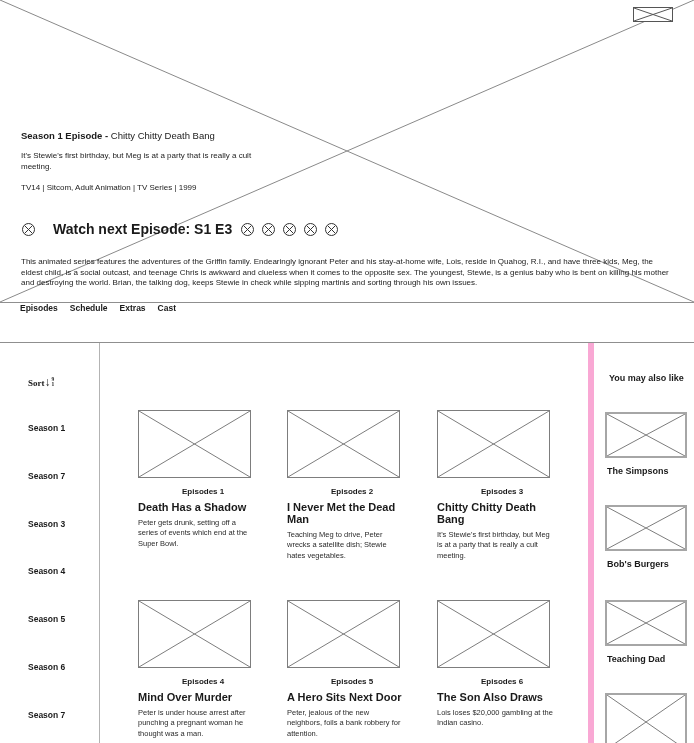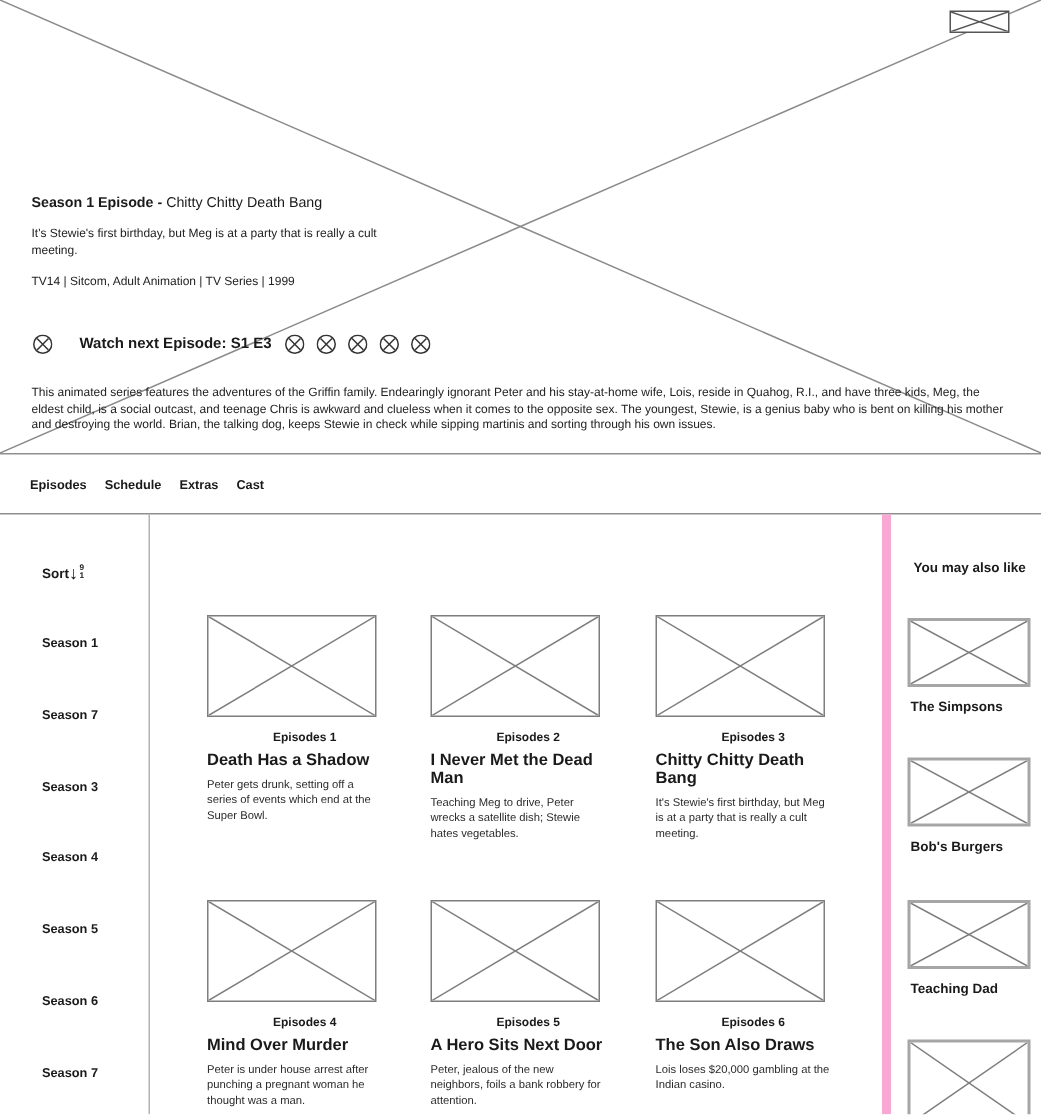--- a/index.html
+++ b/index.html
@@ -13,35 +13,35 @@
   .brand-box { position:absolute; left:633px; top:7px; width:40px; height:15px; border:1px solid #555; background:#fff; }
   .brand-box svg { position:absolute; inset:0; width:100%; height:100%; }
 
   .hero-title { position:absolute; left:21px; top:130px; font-size:9.5px; }
   .hero-title .b { font-weight:bold; }
   .hero-synopsis { position:absolute; left:21px; top:151px; width:245px; font-size:8px; line-height:10.5px; color:#222; }
   .hero-meta { position:absolute; left:21px; top:183px; font-size:8px; color:#222; }
 
   .watch-row { position:absolute; left:22px; top:222px; display:flex; align-items:center; height:14px; }
   .cx { display:block; }
-  .watch-label { font-size:10px; font-weight:bold; margin-left:18px; }
+  .watch-label { font-size:14px; font-weight:bold; margin-left:18px; }
   .watch-actions { display:flex; align-items:center; gap:8px; margin-left:9px; }
 
   .hero-paragraph { position:absolute; left:21px; top:257px; width:655px; font-size:8px; line-height:10.7px; color:#222; }
 
   
   .navbar { position:absolute; left:0; top:302px; width:694px; height:41px;
             border-top:1px solid #8f8f8f; border-bottom:1px solid #8f8f8f;
-            display:flex; align-items:center; padding-left:20px; gap:12px; }
+            display:flex; padding-left:20px; gap:12px; }
   .nav-item { font-size:8.5px; font-weight:bold; cursor:pointer; }
 
   
   .content { position:absolute; left:0; top:343px; width:694px; height:400px; }
   .rail-left { position:absolute; left:0; top:0; width:100px; height:400px; border-right:1px solid #b3b3b3; }
-  .sort-row { position:absolute; left:28px; top:33px; display:flex; align-items:center; gap:0; }
+  .sort-row { position:absolute; left:28px; top:33px; display:flex; align-items:flex-end; gap:0;font-family:Liberation Serif, serif; }
   .sort-label { font-size:9px; font-weight:bold; }
   .sort-icon { display:flex; align-items:center; }
   .sort-arrow { font-size:12px; font-weight:bold; line-height:12px; }
   .sort-digits { display:flex; flex-direction:column; font-size:5.5px; line-height:5.5px; font-weight:bold; margin-left:1px; }
   .season-item { position:absolute; left:28px; font-size:8.5px; font-weight:bold; cursor:pointer; }
 
   
   .ph { position:relative; background:#fff; border:1px solid #7d7d7d; }
   .ph svg { position:absolute; inset:0; width:100%; height:100%; display:block; }
 

